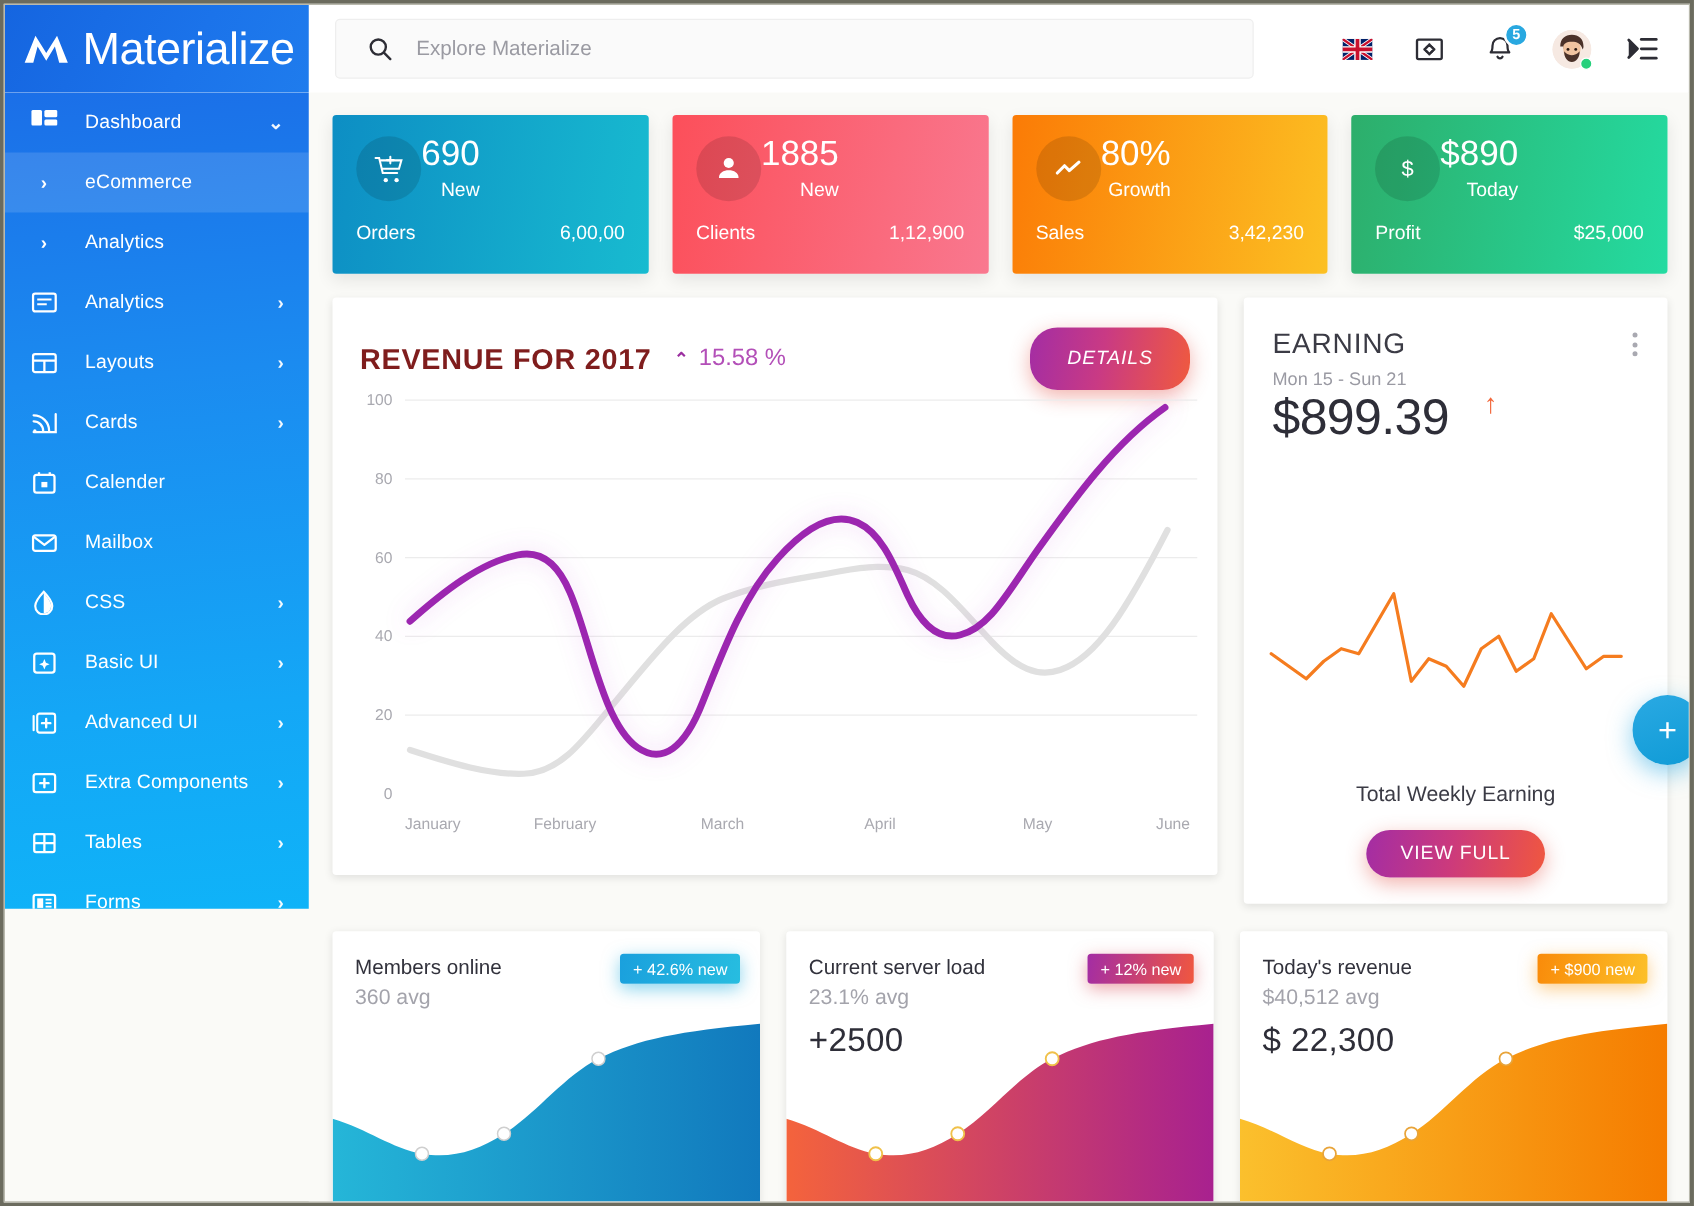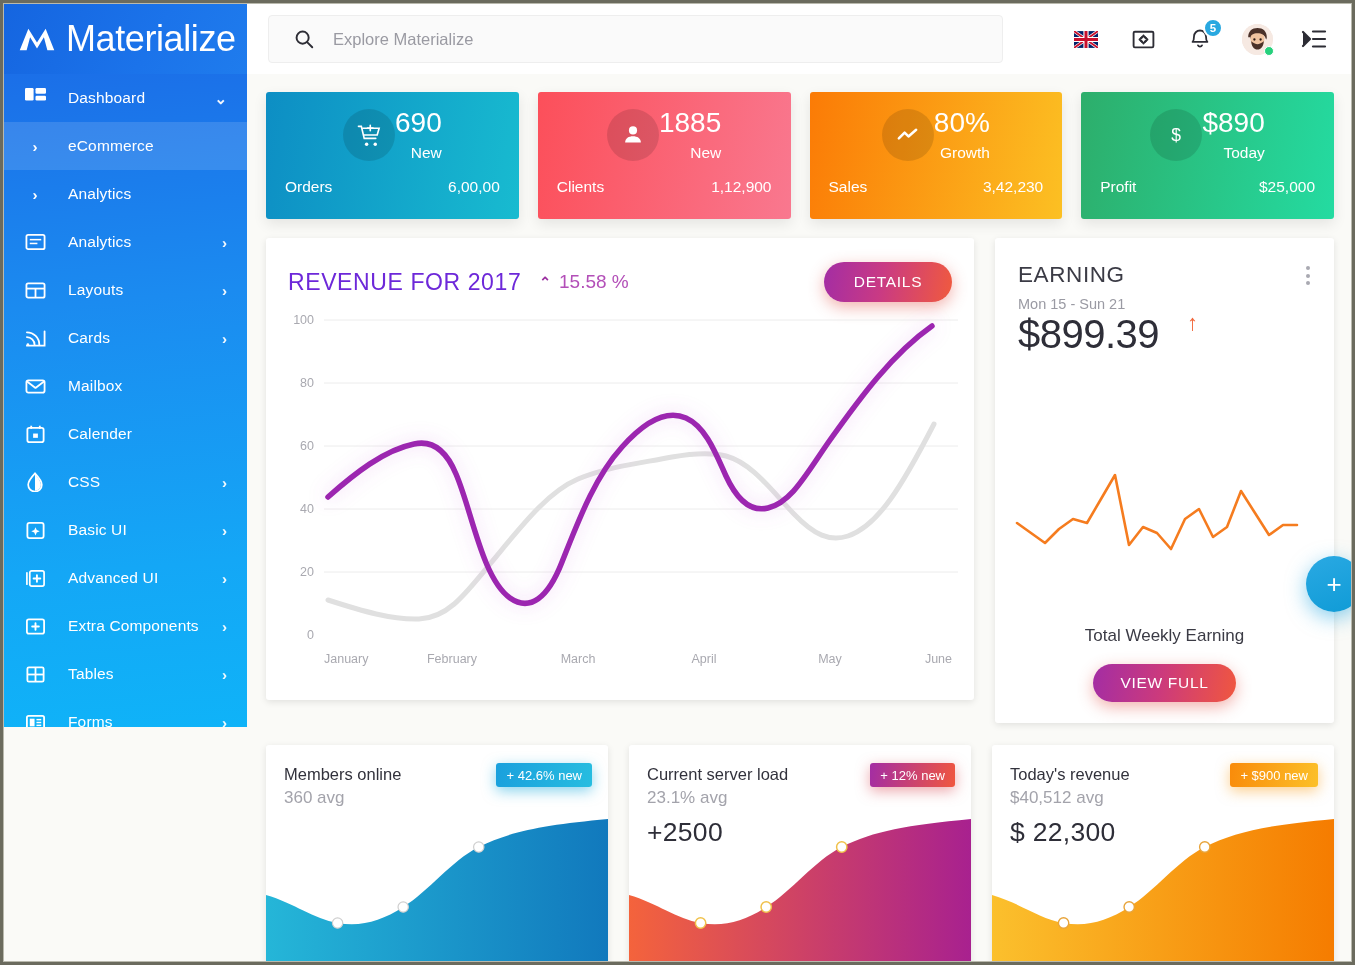--- a/index.html
+++ b/index.html
@@ -116,21 +116,21 @@
     overflow: hidden;
   }
 
   
   .stats { display: flex; gap: 19px; }
   .stat {
     flex: 1 1 0; height: 127px; border-radius: 3px;
     padding: 17px 19px 0 19px; color: #fff; position: relative;
     box-shadow: 0 5px 14px rgba(0,0,0,.09);
   }
-  .stat .row1 { display: flex; align-items: flex-start; justify-content: center; }
+  .stat .row1 { display: flex; align-items: flex-start; justify-content: flex-start; }
   .stat-ico {
     width: 52px; height: 52px; border-radius: 50%;
     background: rgba(0,0,0,.12);
     display: flex; align-items: center; justify-content: center;
   }
   .stat-num { font-size: 28px; line-height: 1; text-align: right; font-weight:400; }
   .stat-sub { font-size: 15.5px; text-align: right; margin-top: 7px; }
   .stat .row2 {
     display: flex; justify-content: space-between; align-items: baseline;
     font-size: 15.5px; margin-top: 16px;
@@ -138,32 +138,33 @@
 
   
   .midrow { display: flex; gap: 21px; margin-top: 19px; }
   .card {
     background: #fff; border-radius: 3px;
     box-shadow: 0 2px 7px rgba(0,0,0,.10);
   }
   .revenue-card { flex: 0 0 708px; height: 462px; padding: 24px 22px 8px 22px; position: relative; }
   .rev-head { display: flex; align-items: center; }
   .rev-title {
-    font-size: 23px; color: #6d28d9; letter-spacing: .6px; font-weight: 400;
+    font-size: 23px; color: #7f1d1d; letter-spacing: .6px; font-weight: 700;
   }
   .rev-chip { display: flex; align-items: center; gap: 8px; margin-left: 18px; }
   .rev-caret { color: #9b2fa0; font-size: 14px; line-height:1; font-weight: 700;}
   .rev-pct { color: #b34fb8; font-size: 19px; }
   .details-btn {
-    margin-left: auto; width: 128px; height: 40px; border-radius: 22px;
+    margin-left: auto; width: 128px; height: 50px; border-radius: 22px;
     border: none; cursor: pointer; color: #fff;
     font-size: 15.5px; letter-spacing: .7px;
     background: linear-gradient(100deg,#a32da4 0%,#c93a84 45%,#f05a3e 100%);
     box-shadow: 0 5px 16px rgba(226,85,74,.45);
     font-family: "Liberation Sans", sans-serif;
+    font-style: italic;
   }
   .rev-chart { position: absolute; left: 16px; top: 68px; width: 676px; height: 370px; }
 
   .earning-card { flex: 1 1 auto; height: 485px; padding: 24px 18px 0 23px; position: relative; }
   .earn-title { font-size: 22.5px; color: #3b3b45; letter-spacing: .6px; }
   .earn-sub { font-size: 14.5px; color: #9a9aa3; margin-top: 8px; }
   .earn-amt-row { display: flex; align-items: flex-start; gap: 28px; }
   .earn-amt { font-size: 40px; color: #2e2e38; letter-spacing: -.5px; font-weight: 400; }
   .earn-arrow { color: #f2683c; font-size: 22px; line-height: 1; }
   .kebab {
@@ -345,37 +346,37 @@
           <circle cx="3" cy="17.5" r="1.4" fill="#fff" stroke="none"></circle>
         </svg>
       </span>
       <span class="nav-label">Cards</span>
       <span class="nav-arrow">›</span>
     </div>
 
     <div class="nav-item">
       <span class="nav-icon">
         <svg viewBox="0 0 22 22" width="21" height="21" fill="none" stroke="#fff" stroke-width="1.9">
-          <rect x="1.5" y="4.5" width="19" height="13" rx="2"></rect>
-          <path d="M2.5 6 L11 12.5 L19.5 6" stroke-linecap="round" stroke-linejoin="round"></path>
-        </svg>
-      </span>
-      <span class="nav-label">Mailbox</span>
-    </div>
-
-    <div class="nav-item">
-      <span class="nav-icon">
-        <svg viewBox="0 0 22 22" width="21" height="21" fill="none" stroke="#fff" stroke-width="1.9">
           <rect x="2.5" y="4" width="17" height="15" rx="2"></rect>
           <line x1="6.5" y1="1.8" x2="6.5" y2="5"></line>
           <line x1="15.5" y1="1.8" x2="15.5" y2="5"></line>
           <rect x="8.5" y="10" width="5" height="4.5" fill="#fff" stroke="none"></rect>
         </svg>
       </span>
       <span class="nav-label">Calender</span>
+    </div>
+
+    <div class="nav-item">
+      <span class="nav-icon">
+        <svg viewBox="0 0 22 22" width="21" height="21" fill="none" stroke="#fff" stroke-width="1.9">
+          <rect x="1.5" y="4.5" width="19" height="13" rx="2"></rect>
+          <path d="M2.5 6 L11 12.5 L19.5 6" stroke-linecap="round" stroke-linejoin="round"></path>
+        </svg>
+      </span>
+      <span class="nav-label">Mailbox</span>
     </div>
 
     <div class="nav-item">
       <span class="nav-icon">
         <svg viewBox="0 0 22 22" width="20" height="20">
           <path d="M11 1.5 C11 1.5 3.5 9.5 3.5 14 a7.5 7.5 0 0 0 15 0 C18.5 9.5 11 1.5 11 1.5 Z" fill="none" stroke="#fff" stroke-width="1.9"></path>
           <path d="M11 2.5 C11 2.5 17.5 10 17.5 14 a6.5 6.5 0 0 1 -6.5 6.5 Z" fill="#fff"></path>
         </svg>
       </span>
       <span class="nav-label">CSS</span>

